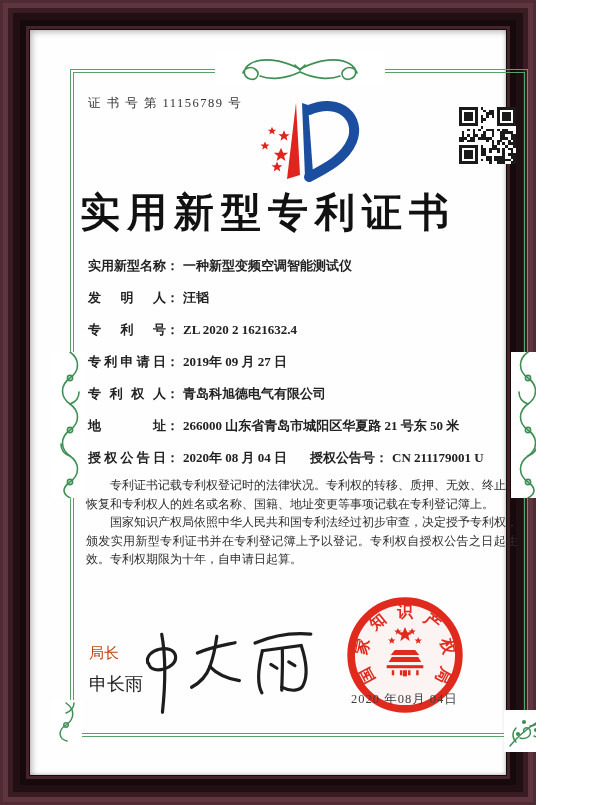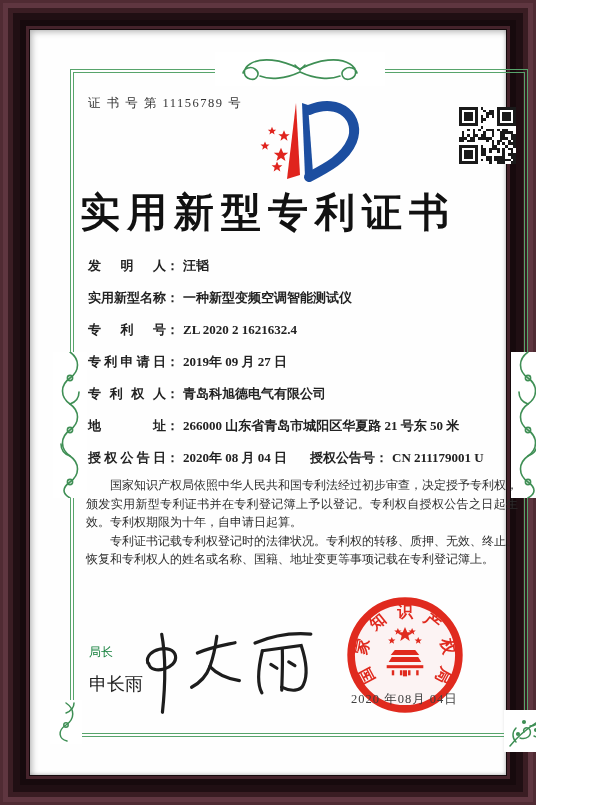--- a/index.html
+++ b/index.html
@@ -41,21 +41,21 @@
   .flabel{display:inline-block;width:78px;text-align:justify;text-align-last:justify;vertical-align:top;}
   .fvalue{margin-left:4px;}
   .grant2{position:absolute;left:222px;top:0;}
 
   
   .body-text{position:absolute;left:86px;top:476px;width:432px;font-size:12px;line-height:18.5px;
     text-align:justify;color:#2e2e2e;font-weight:500;}
   .body-text p{margin:0;text-indent:2em;}
 
   
-  .signoff-title{position:absolute;left:89px;top:644px;font-size:12px;color:#15803d;}
+  .signoff-title{position:absolute;left:89px;top:644px;font-size:15px;color:#c2410c;}
   .signoff-name{position:absolute;left:89px;top:672px;font-size:18px;color:#222;}
   .signature{position:absolute;left:130px;top:620px;width:195px;height:102px;}
 
   
   .seal{position:absolute;left:344px;top:594px;width:122px;height:122px;}
   .seal-date{position:absolute;left:351px;top:691px;font-size:12.5px;font-weight:400;
     color:#3f3f3f;letter-spacing:1px;}
 </style>
 </head>
 <body>
@@ -269,24 +269,24 @@
       <rect x="16" y="2" width="3" height="3" fill="#1a1a1a"></rect>
       <rect x="0" y="14" width="7" height="7" fill="#1a1a1a"></rect>
       <rect x="1" y="15" width="5" height="5" fill="#ffffff"></rect>
       <rect x="2" y="16" width="3" height="3" fill="#1a1a1a"></rect>
     </svg>
 
   <div class="title">实用新型专利证书</div>
 
   <div class="fields">
     <div class="frow">
+      <span class="flabel">实用新型名称</span><span>：</span><span class="fvalue">一种新型变频空调智能测试仪</span>
+    </div>
+    <div class="frow">
       <span class="flabel">发明人</span><span>：</span><span class="fvalue">汪韬</span>
-    </div>
-    <div class="frow">
-      <span class="flabel">实用新型名称</span><span>：</span><span class="fvalue">一种新型变频空调智能测试仪</span>
     </div>
     <div class="frow">
       <span class="flabel">专利号</span><span>：</span><span class="fvalue">ZL 2020 2 1621632.4</span>
     </div>
     <div class="frow">
       <span class="flabel">专利申请日</span><span>：</span><span class="fvalue">2019年 09 月 27 日</span>
     </div>
     <div class="frow">
       <span class="flabel">专利权人</span><span>：</span><span class="fvalue">青岛科旭德电气有限公司</span>
     </div>
@@ -297,22 +297,22 @@
       <span>
         <span class="flabel">授权公告日</span><span>：</span><span class="fvalue">2020年 08 月 04 日</span>
       </span>
       <span class="grant2">
         <span>授权公告号</span><span>：</span><span class="fvalue">CN 211179001 U</span>
       </span>
     </div>
   </div>
 
   <div class="body-text">
+    <p>专利证书记载专利权登记时的法律状况。专利权的转移、质押、无效、终止、恢复和专利权人的姓名或名称、国籍、地址变更等事项记载在专利登记簿上。</p>
     <p>国家知识产权局依照中华人民共和国专利法经过初步审查，决定授予专利权，颁发实用新型专利证书并在专利登记簿上予以登记。专利权自授权公告之日起生效。专利权期限为十年，自申请日起算。</p>
-    <p>专利证书记载专利权登记时的法律状况。专利权的转移、质押、无效、终止、恢复和专利权人的姓名或名称、国籍、地址变更等事项记载在专利登记簿上。</p>
   </div>
 
   <div class="signoff-title">局长</div>
   <div class="signoff-name">申长雨</div>
 
   <svg class="signature" viewBox="0 0 195 102" fill="none" stroke="#1d1d1d" stroke-width="3.2" stroke-linecap="round">
     <g transform="rotate(-2 97 50)">
       <path d="M18,40 C15,26 44,21 46,34 C48,47 21,53 19,41"></path>
       <path d="M33,12 C36,32 35,62 31,90"></path>
       <path d="M88,16 C86,28 84,36 80,46"></path>

